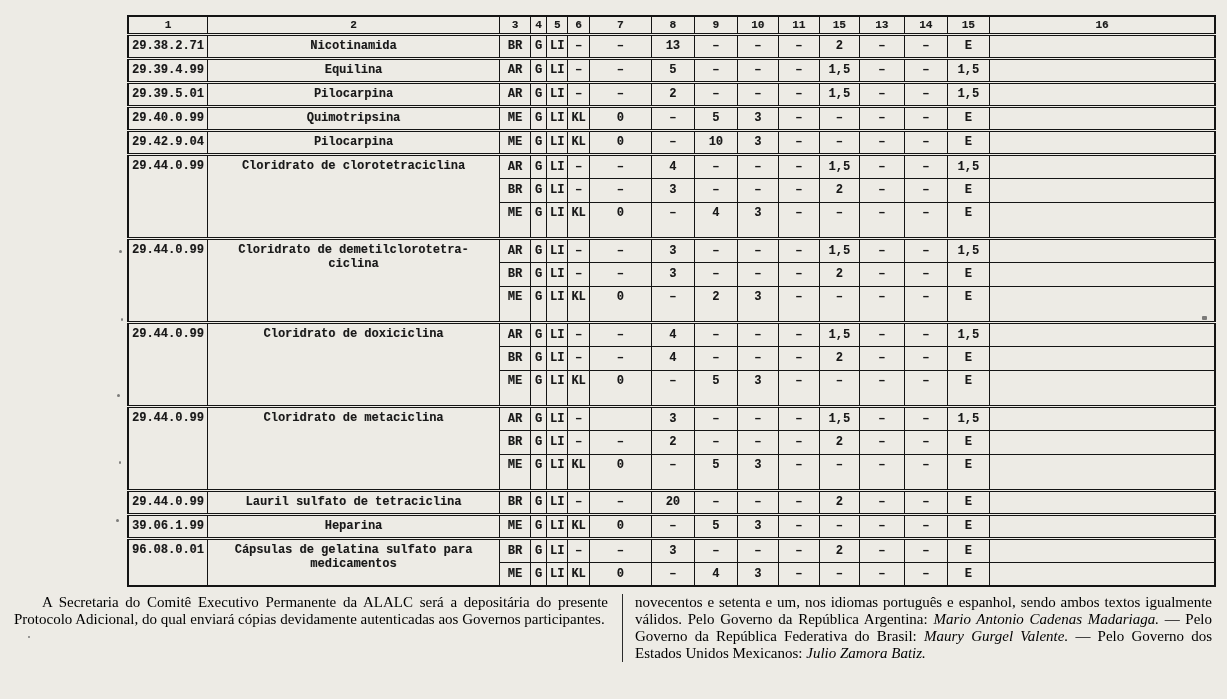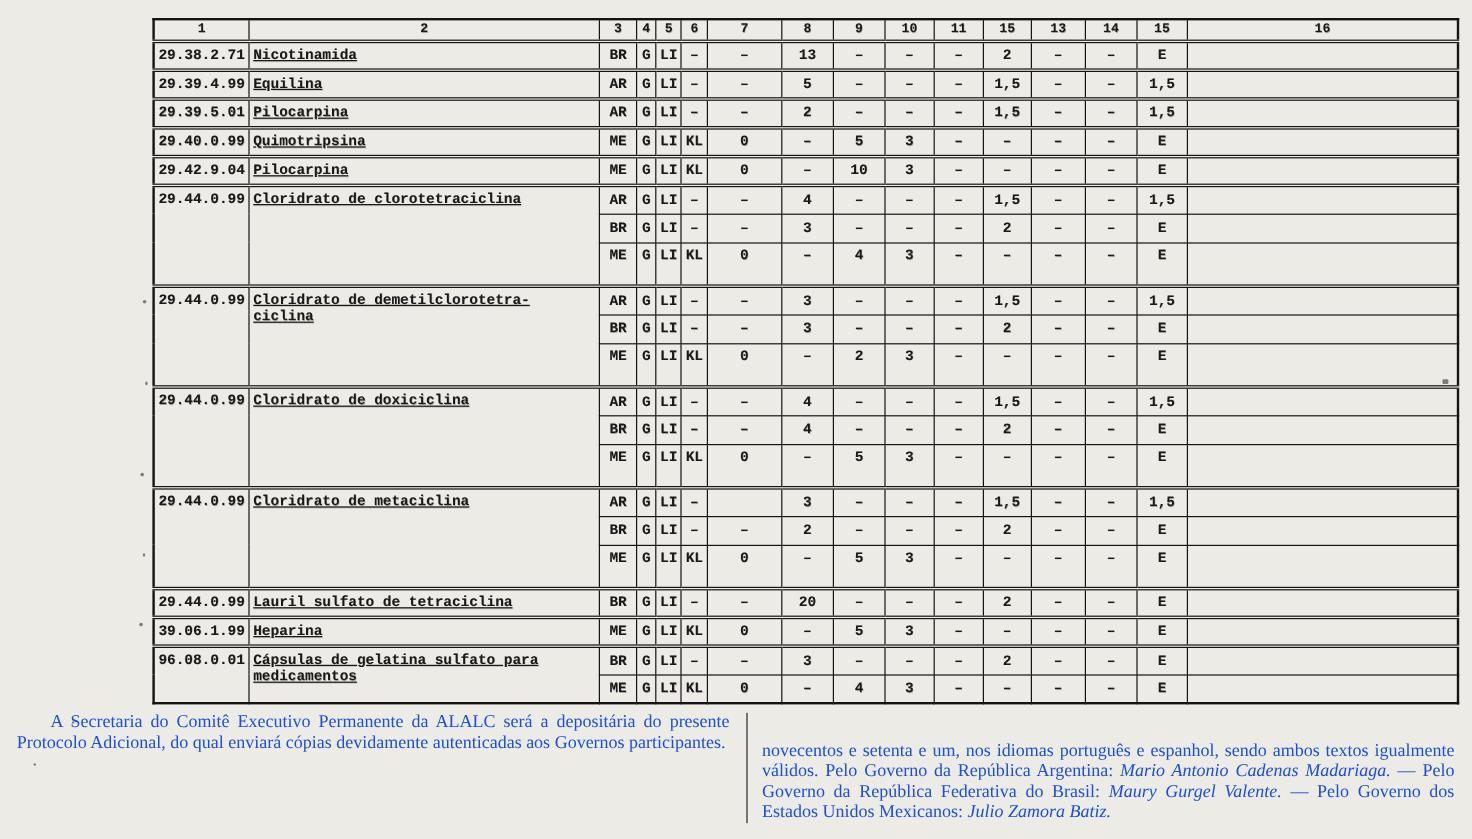--- a/index.html
+++ b/index.html
@@ -26,34 +26,34 @@
     border: 1px solid #141414; border-bottom: 3px double #141414;
     height: 18px; padding: 0; font-size: 11px; font-weight: bold; text-align: center;
   }
   #tbl td {
     border: 1px solid #141414;
     height: 24px; padding: 1px 3px;
     text-align: center; vertical-align: middle;
     overflow: hidden;
   }
   #tbl td.code { text-align: center; vertical-align: top; padding-top: 3px; }
-  #tbl td.prod { text-align: left; vertical-align: top; padding-top: 3px; white-space: pre-line; text-decoration: underline; }
+  #tbl td.prod { text-align: center; vertical-align: top; padding-top: 3px; white-space: pre-line; }
   #tbl tr.group-start td { border-top: 3px double #141414; }
   #tbl tr.group-pad td { height: 36px; vertical-align: top; padding-top: 3px; }
 
   
   .footer {
     position: absolute; left: 14px; top: 594px; width: 1198px;
     display: flex; align-items: stretch;
     font-size: 15px; line-height: 17px; text-align: justify;
-    color: #1d4ed8;
+    color: #000000;
   }
   .fleft  { width: 608px; padding-right: 14px; }
   .divider { width: 0; border-left: 1.5px solid #2a2a2a; }
-  .fright { flex: 1; padding-left: 12px; margin-top: 24px; }
+  .fright { flex: 1; padding-left: 12px; }
   .footer p { margin: 0; }
   .indent { text-indent: 28px; }
   .italic { font-style: italic; }
 
   
   .speck { position: absolute; background: #4b4b4b; border-radius: 50%; opacity: .7; }
   .s1 { left: 119px; top: 250px; width: 3px; height: 3px; }
   .s2 { left: 121px; top: 318px; width: 2px; height: 3px; }
   .s3 { left: 117px; top: 394px; width: 3px; height: 3px; }
   .s4 { left: 119px; top: 461px; width: 2px; height: 3px; }

